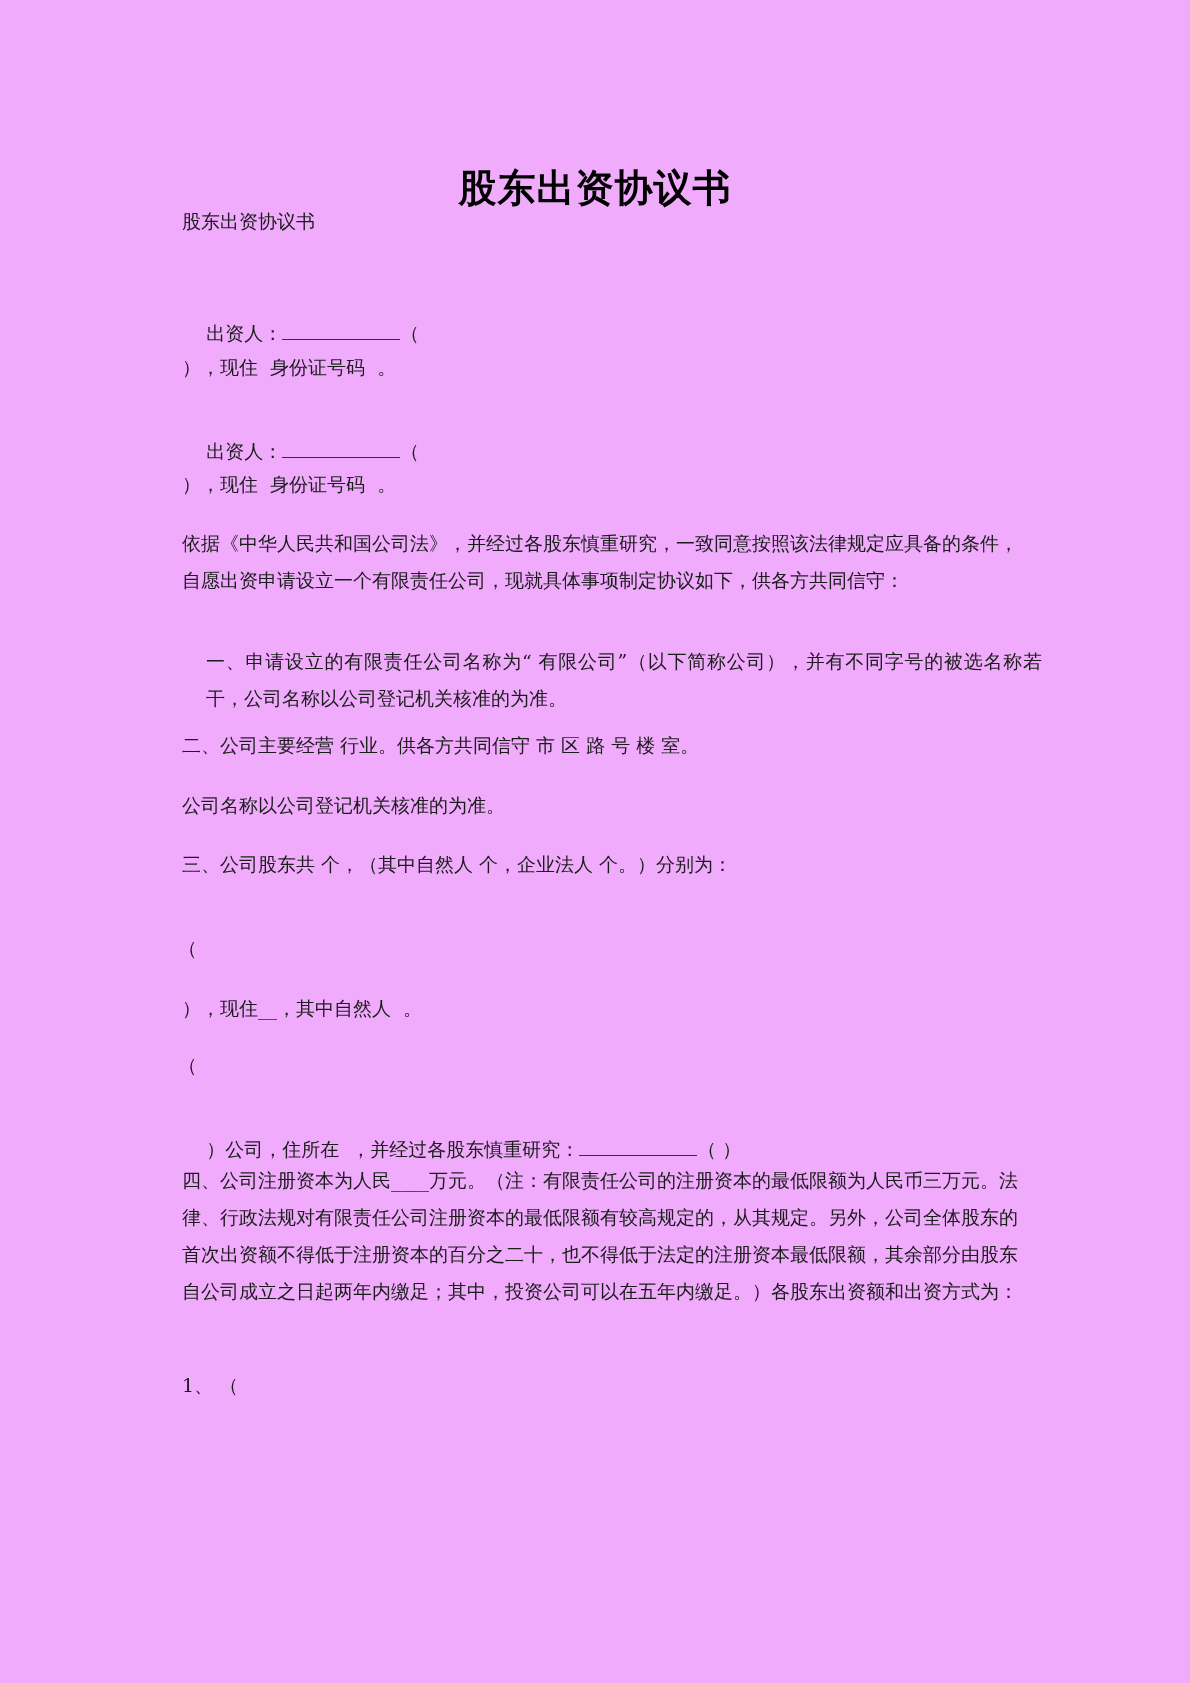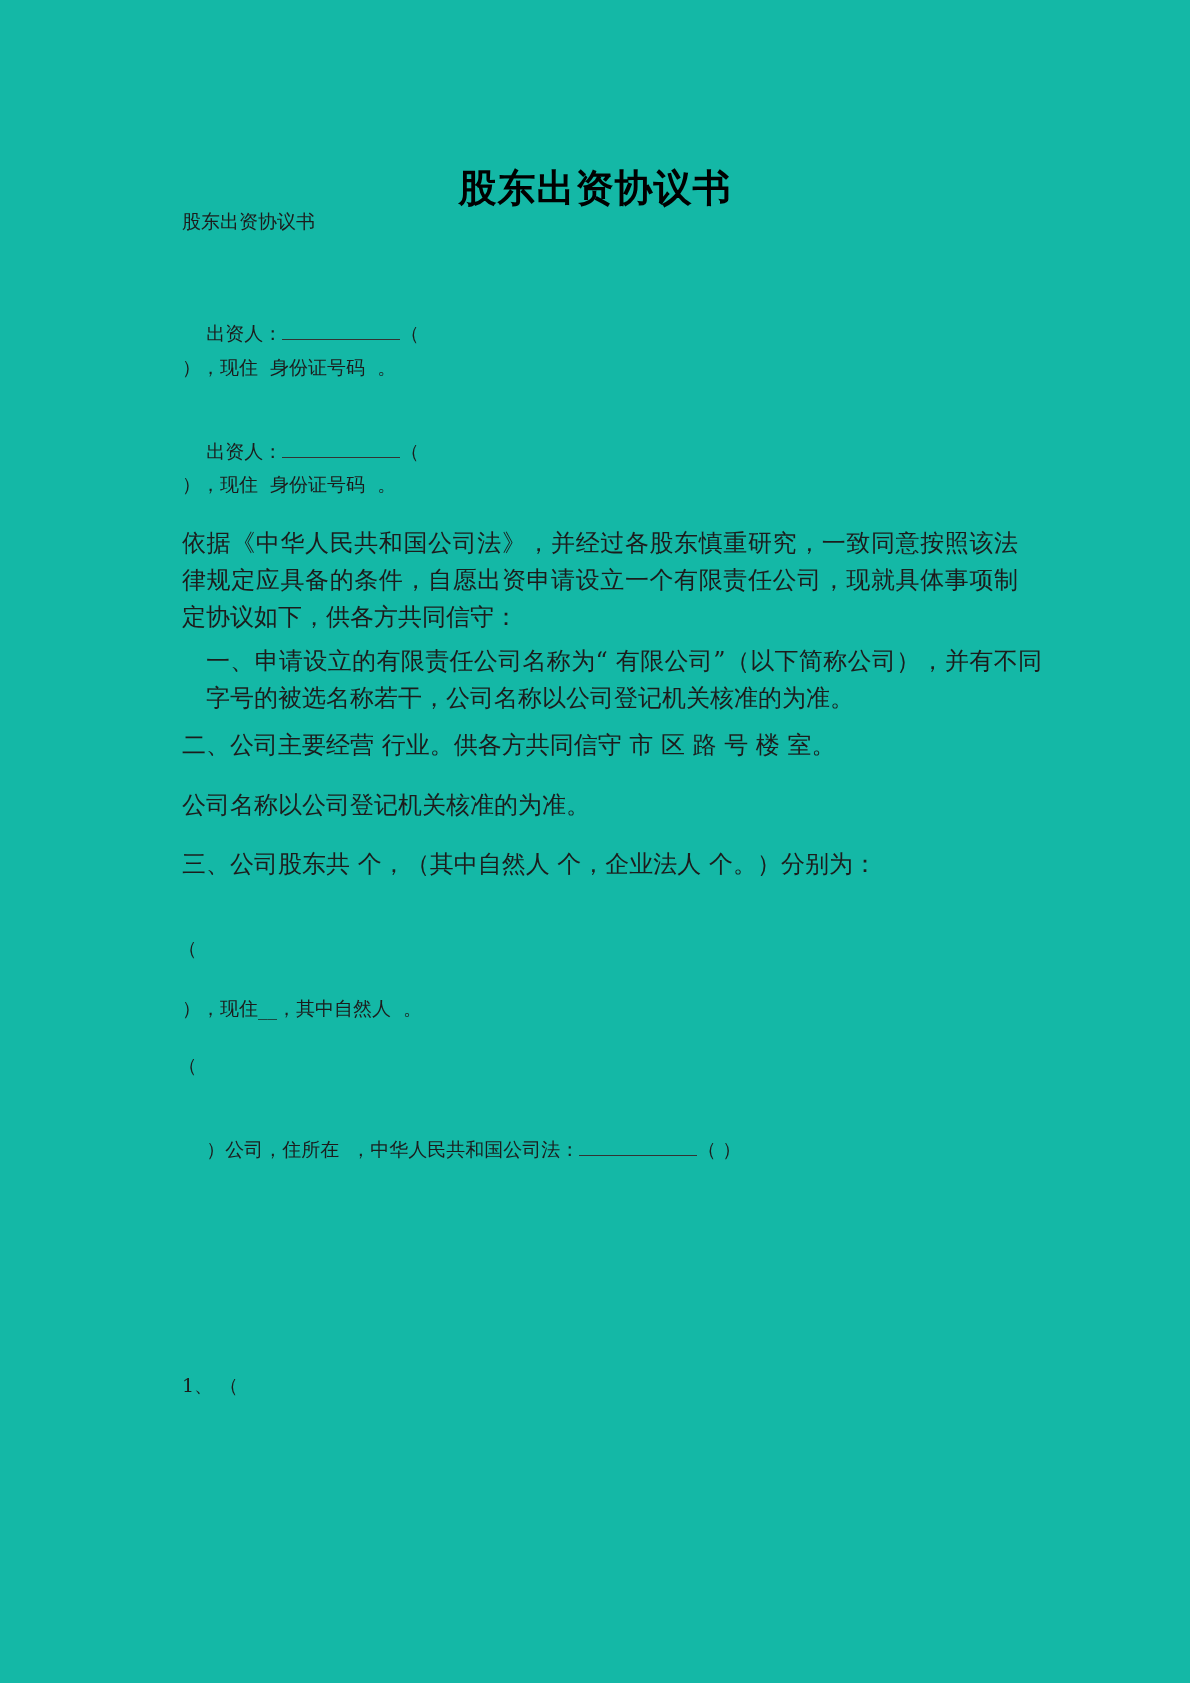--- a/index.html
+++ b/index.html
@@ -1,22 +1,22 @@
 <!DOCTYPE html>
 <html><head>
   <meta charset="utf-8">
   <style>
     html, body { margin: 0; padding: 0; background: #ffffff; }
     body { width: 1190px; height: 1683px; position: relative; overflow: hidden;
            font-family: "DejaVu Serif", "Liberation Serif", serif; color: #1a1a1a; }
-    .page { position: absolute; left: 0; top: 0; width: 1190px; height: 1683px; background: #14b8a6; }
+    .page { position: absolute; left: 0; top: 0; width: 1190px; height: 1683px; background: #f0abfc; }
     .title { position: absolute; left: 0; width: 1190px; top: 163px; text-align: center;
              font-size: 38px; font-weight: bold; letter-spacing: 1px; color: #000; line-height: 50px; }
     .line { position: absolute; left: 182px; font-size: 19px; line-height: 26px; white-space: pre; color: #1c1c1c; }
-    .para { position: absolute; left: 182px; width: 836px; font-size: 24px; line-height: 37px;
+    .para { position: absolute; left: 182px; width: 836px; font-size: 19px; line-height: 37px;
             text-align: justify; color: #1c1c1c; }
     .blank { display: inline-block; border-bottom: 1px solid #333; height: 18px; vertical-align: baseline; }
   </style>
 </head>
 <body>
 
 <div class="page">
 
   <div class="title">股东出资协议书</div>
 
@@ -44,19 +44,20 @@
 
   <div class="para" style="top:846px;">三、公司股东共  个，（其中自然人  个，企业法人  个。）分别为：</div>
 
   <div class="line" style="top:935px; left:178px;">（</div>
 
   <div class="line" style="top:995px;">），现住__，其中自然人  。</div>
 
   <div class="line" style="top:1052px; left:178px;">（</div>
 
   <div class="line" style="top:1110px;">
-    <span>）公司，住所在  ，中华人民共和国公司法：</span><span class="blank" style="width:118px;"></span><span>（ ）</span>
+    <span>）公司，住所在  ，并经过各股东慎重研究：</span><span class="blank" style="width:118px;"></span><span>（ ）</span>
   </div>
 
+  <div class="para" style="top:1162px;">四、公司注册资本为人民____万元。（注：有限责任公司的注册资本的最低限额为人民币三万元。法律、行政法规对有限责任公司注册资本的最低限额有较高规定的，从其规定。另外，公司全体股东的首次出资额不得低于注册资本的百分之二十，也不得低于法定的注册资本最低限额，其余部分由股东自公司成立之日起两年内缴足；其中，投资公司可以在五年内缴足。）各股东出资额和出资方式为：</div>
 
   <div class="line" style="top:1372px;">1、 （</div>
 
 </div>
 
 </body></html>

